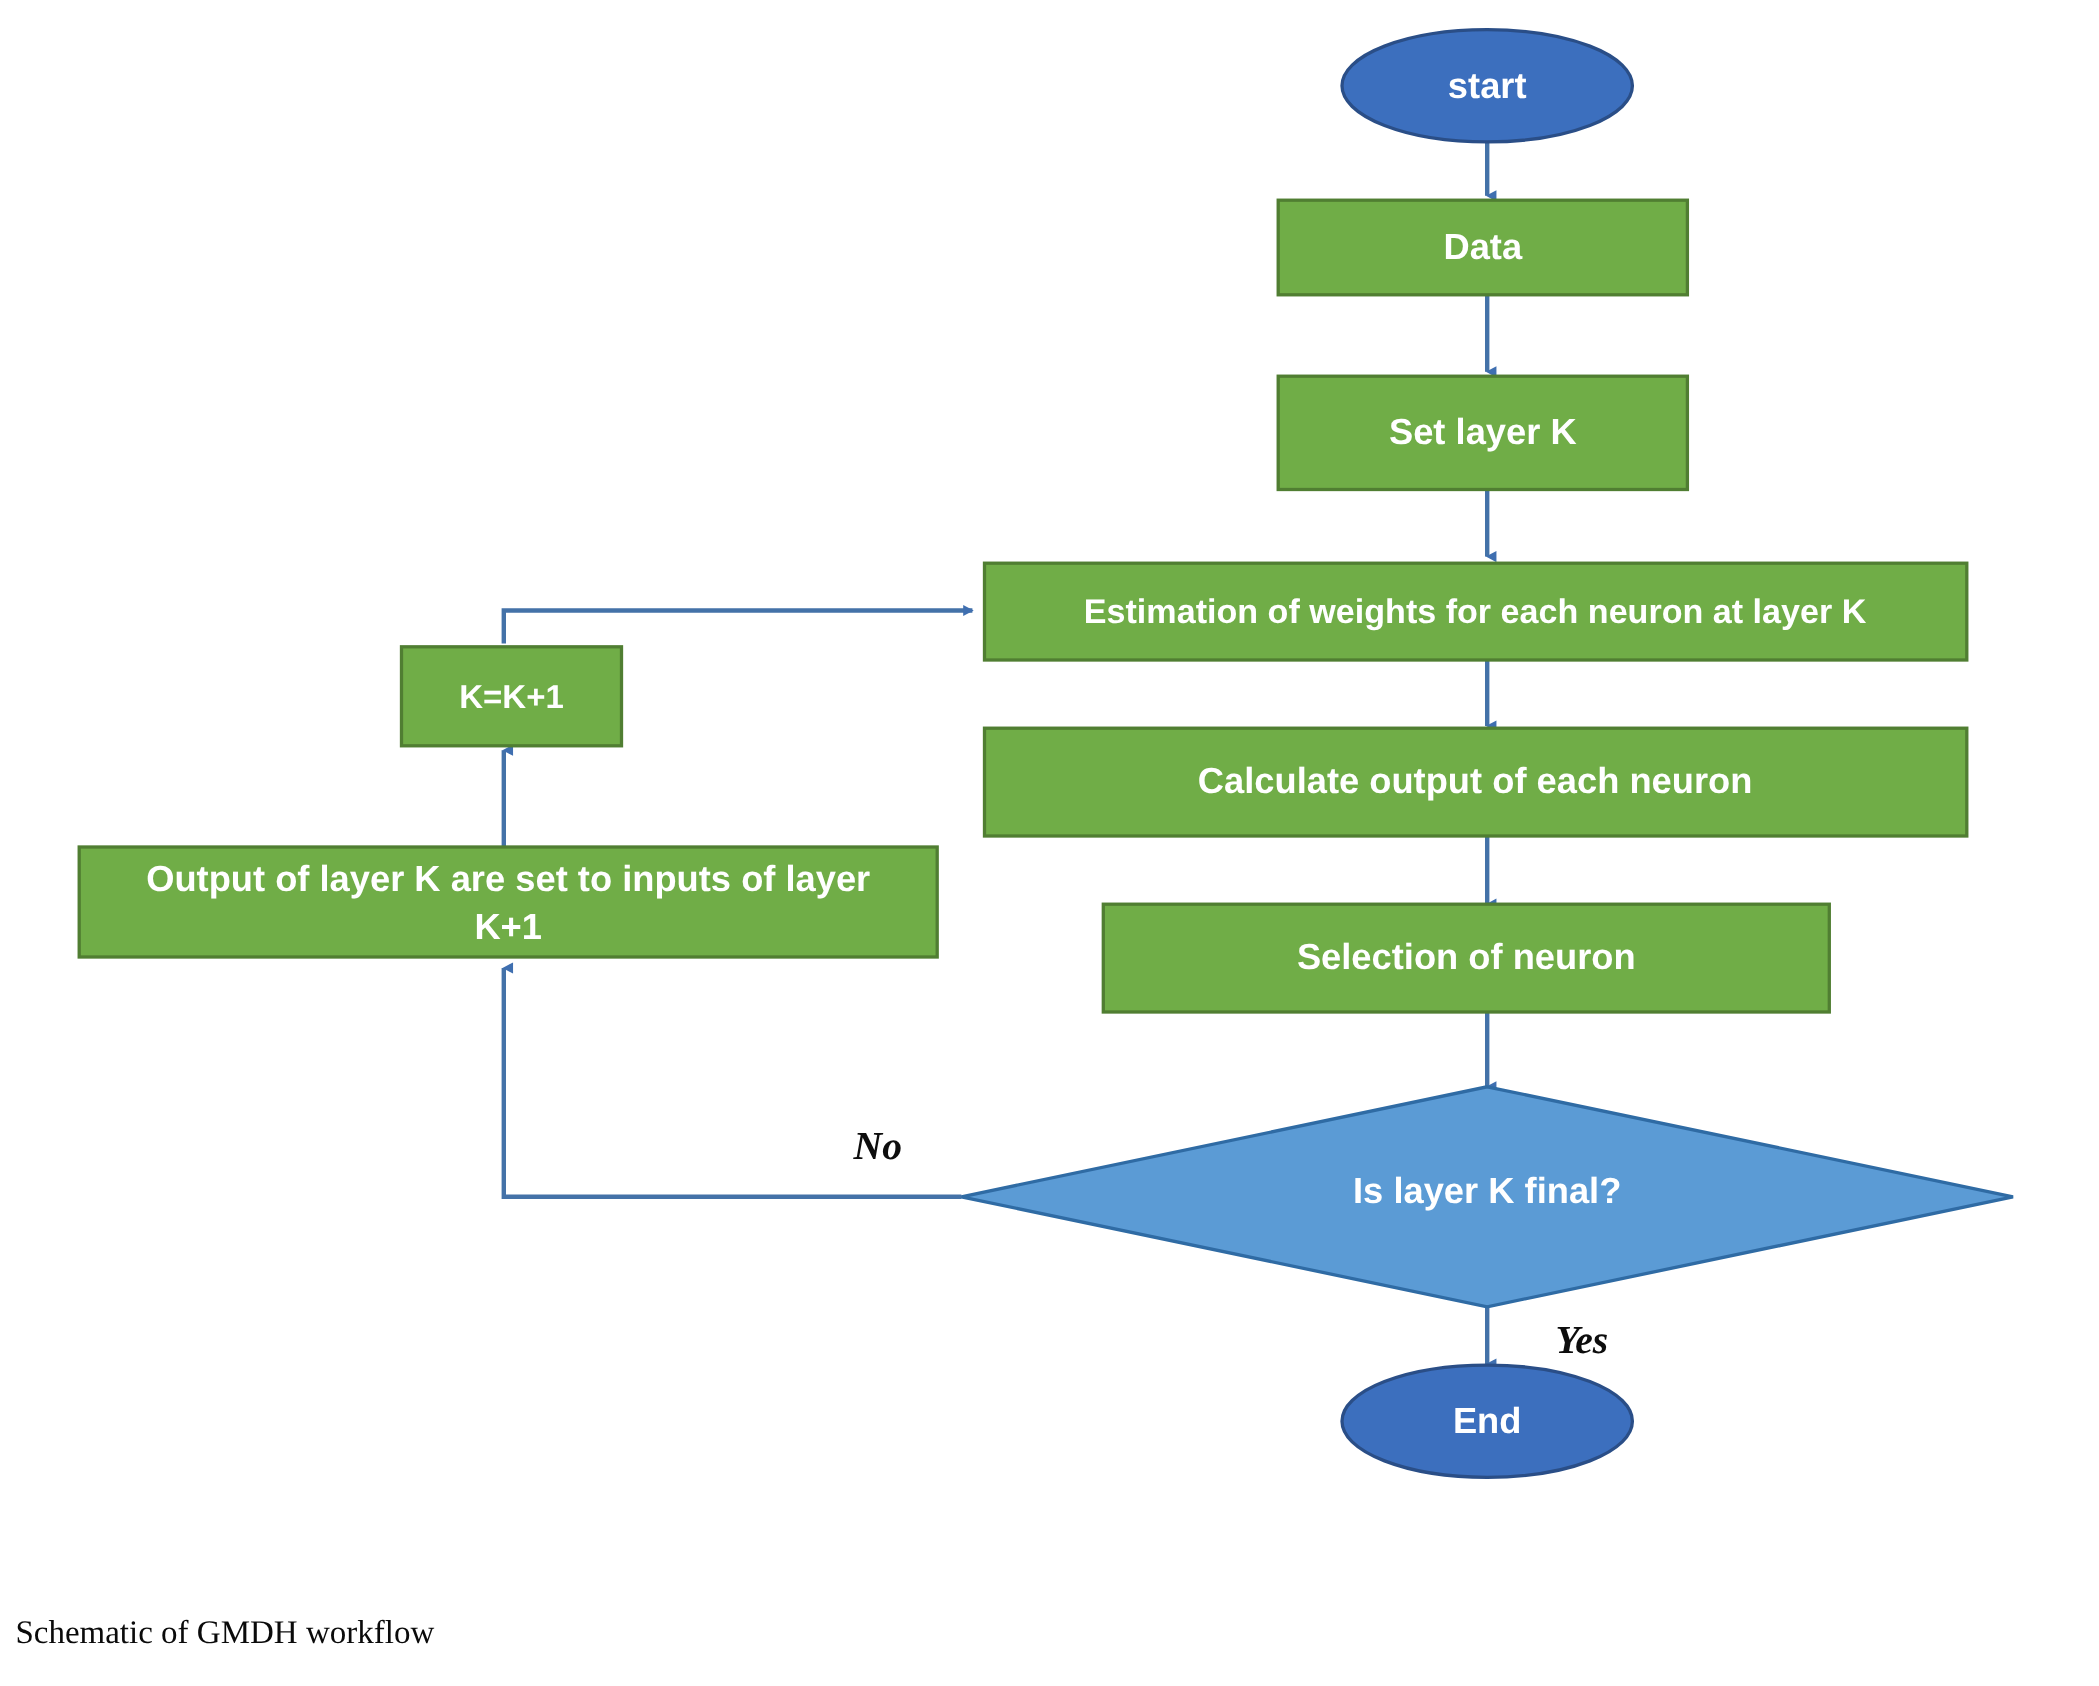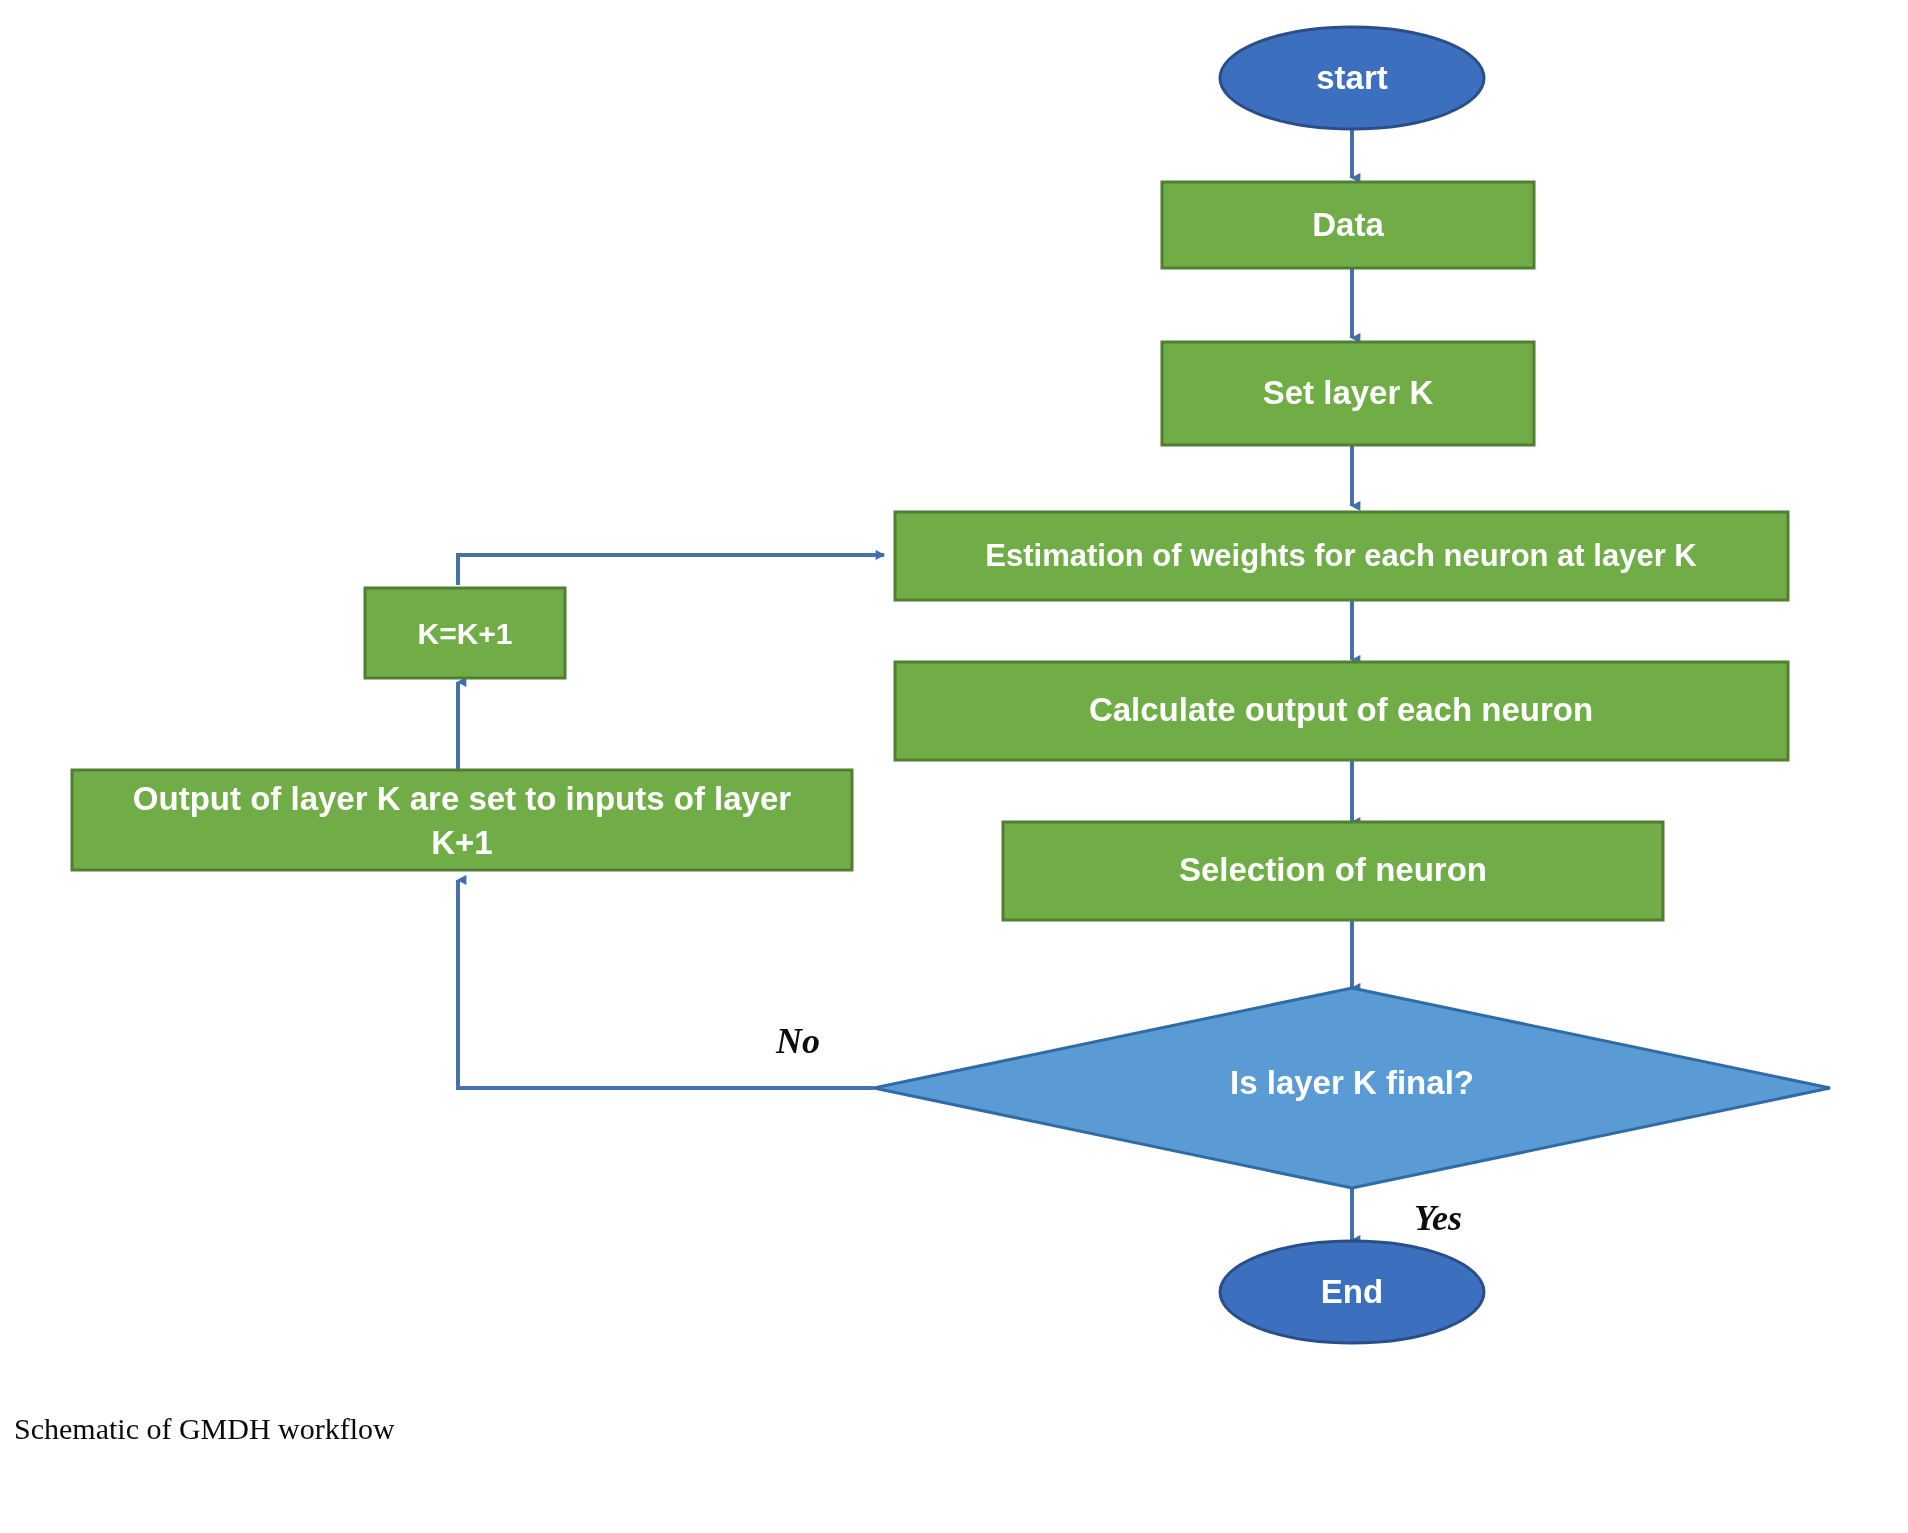--- a/index.html
+++ b/index.html
@@ -61,21 +61,21 @@
     stroke-width: 3;
   }
   .conn {
     stroke: #4472a8;
     stroke-width: 4;
     fill: none;
   }
   .caption {
     position: absolute;
     left: 14px;
-    top: 1412px;
+    top: 1468px;
     font-family: "Liberation Serif", serif;
     font-size: 30px;
     color: #0a0a0a;
     white-space: nowrap;
   }
 </style>
 </head>
 <body>
 
 <div id="flow-root">

